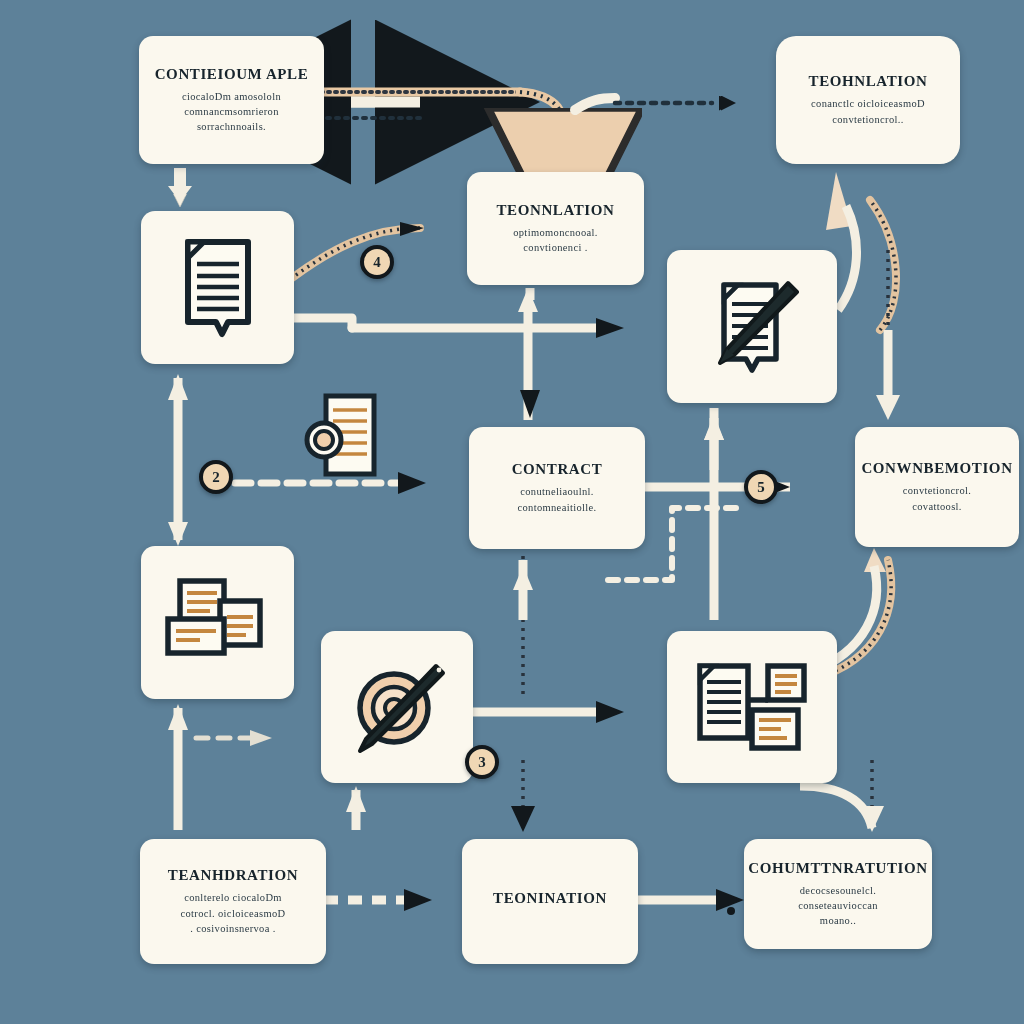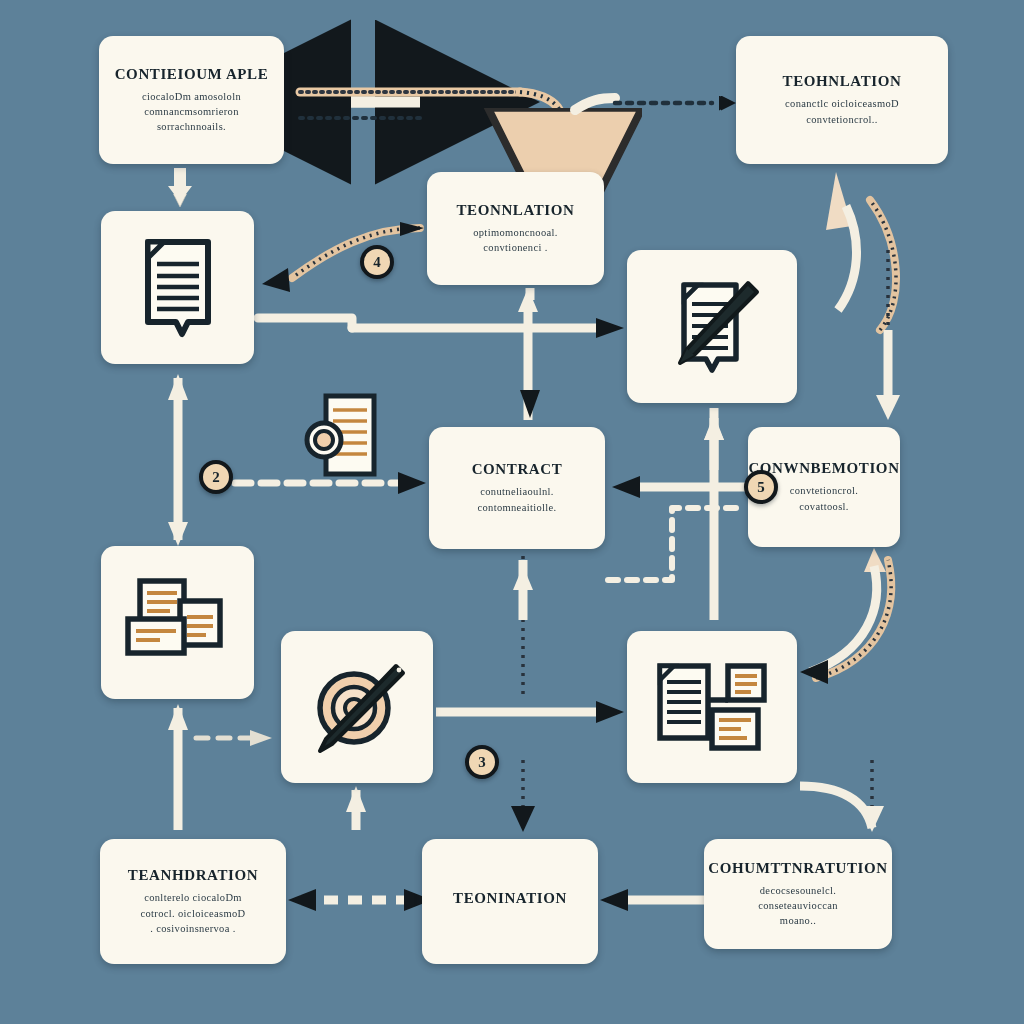--- a/index.html
+++ b/index.html
@@ -15,20 +15,21 @@
   .card{
     position:absolute;
     background:#fbf8ee;
     border-radius:14px;
     box-shadow:0 3px 7px rgba(20,35,45,.30);
     box-sizing:border-box;
     display:flex;flex-direction:column;
     align-items:center;justify-content:center;
     text-align:center;
     overflow:hidden;
+    margin-left:40px;
   }
   .card .ttl{
     font-family:"Liberation Serif", serif;
     font-weight:700;
     font-size:15px;
     letter-spacing:.6px;
     color:#17242c;
     text-transform:uppercase;
     line-height:1.15;
     margin-bottom:6px;
@@ -232,39 +233,39 @@
     </g>
   </svg>
 
   <div class="card" style="left:99px;top:36px;width:185px;height:128px;">
     <div class="ttl">CONTIEIOUM APLE</div>
     <div class="sub">ciocaloDm amosololn
 comnancmsomrieron
 sorrachnnoails.</div>
   </div>
 
-  <div class="card" style="left:736px;top:36px;width:212px;height:128px;">
+  <div class="card" style="left:736px;top:36px;width:184px;height:128px;border-radius:20px;">
     <div class="ttl">TEOHNLATION</div>
     <div class="sub">conanctlc oicloiceasmoD
 convtetioncrol..</div>
   </div>
 
   <div class="card" style="left:427px;top:172px;width:177px;height:113px;">
     <div class="ttl">TEONNLATION</div>
     <div class="sub">optimomoncnooal.
 convtionenci .</div>
   </div>
 
   <div class="card" style="left:429px;top:427px;width:176px;height:122px;">
     <div class="ttl">CONTRACT</div>
     <div class="sub">conutneliaoulnl.
 contomneaitiolle.</div>
   </div>
 
-  <div class="card" style="left:748px;top:427px;width:152px;height:120px;">
+  <div class="card" style="left:815px;top:427px;width:164px;height:120px;">
     <div class="ttl">CONWNBEMOTION</div>
     <div class="sub">convtetioncrol.
 covattoosl.</div>
   </div>
 
   <div class="card" style="left:100px;top:839px;width:186px;height:125px;">
     <div class="ttl">TEANHDRATION</div>
     <div class="sub">conlterelo ciocaloDm
 cotrocl. oicloiceasmoD
 . cosivoinsnervoa .</div>

